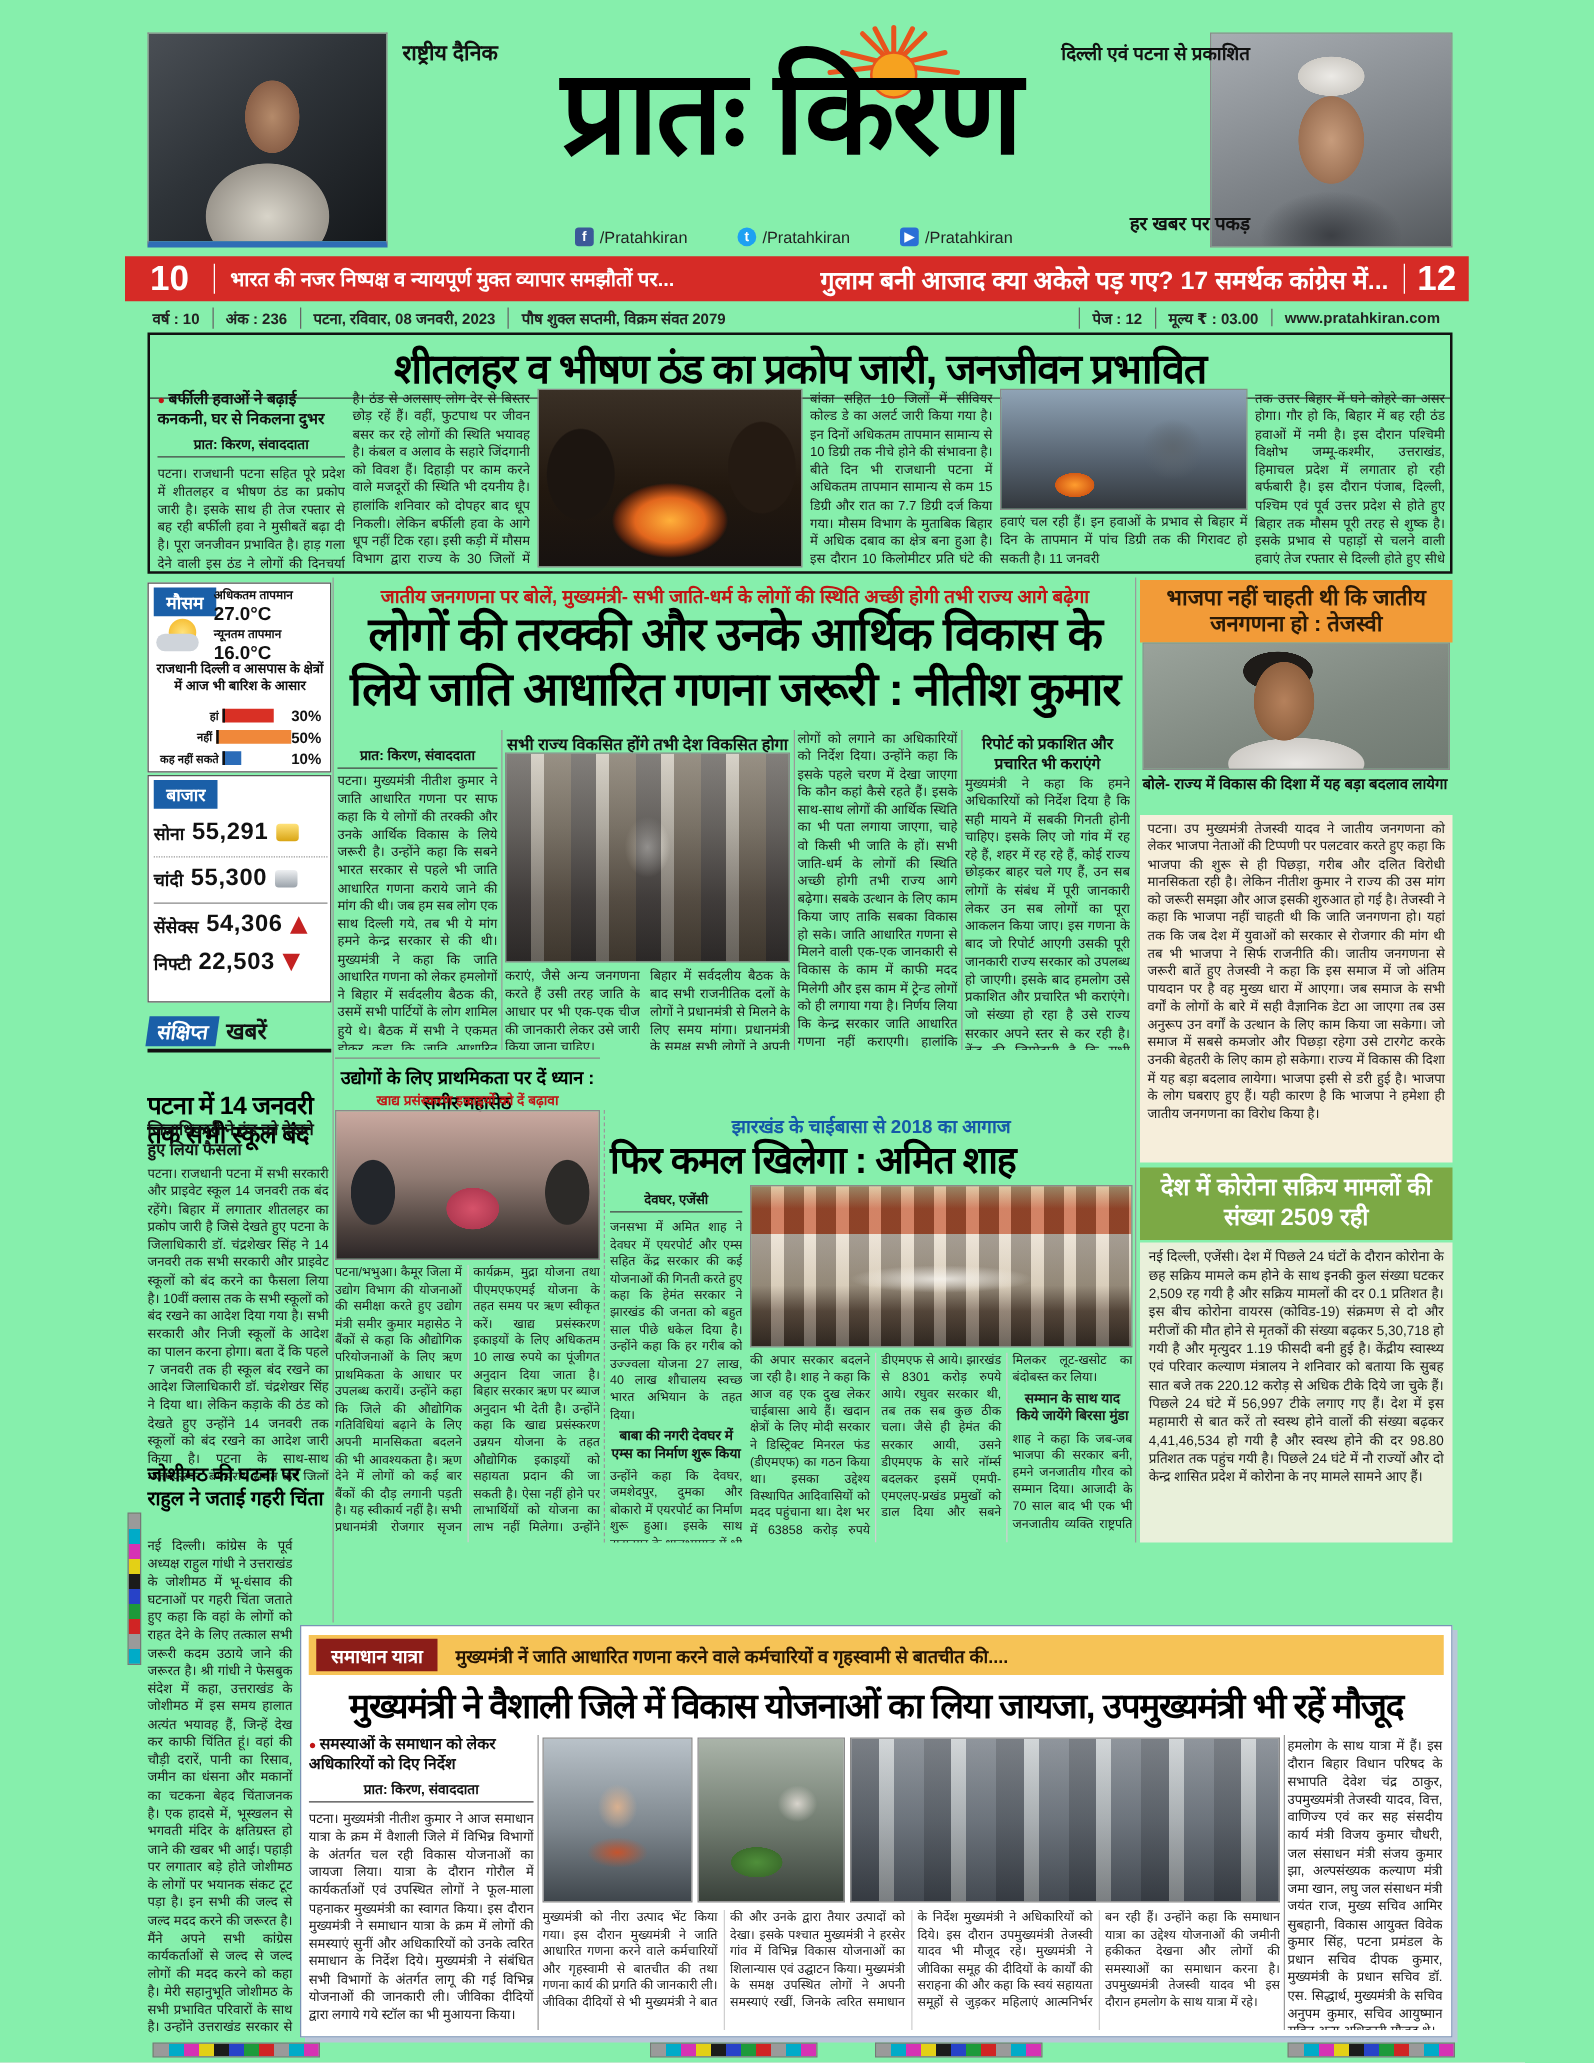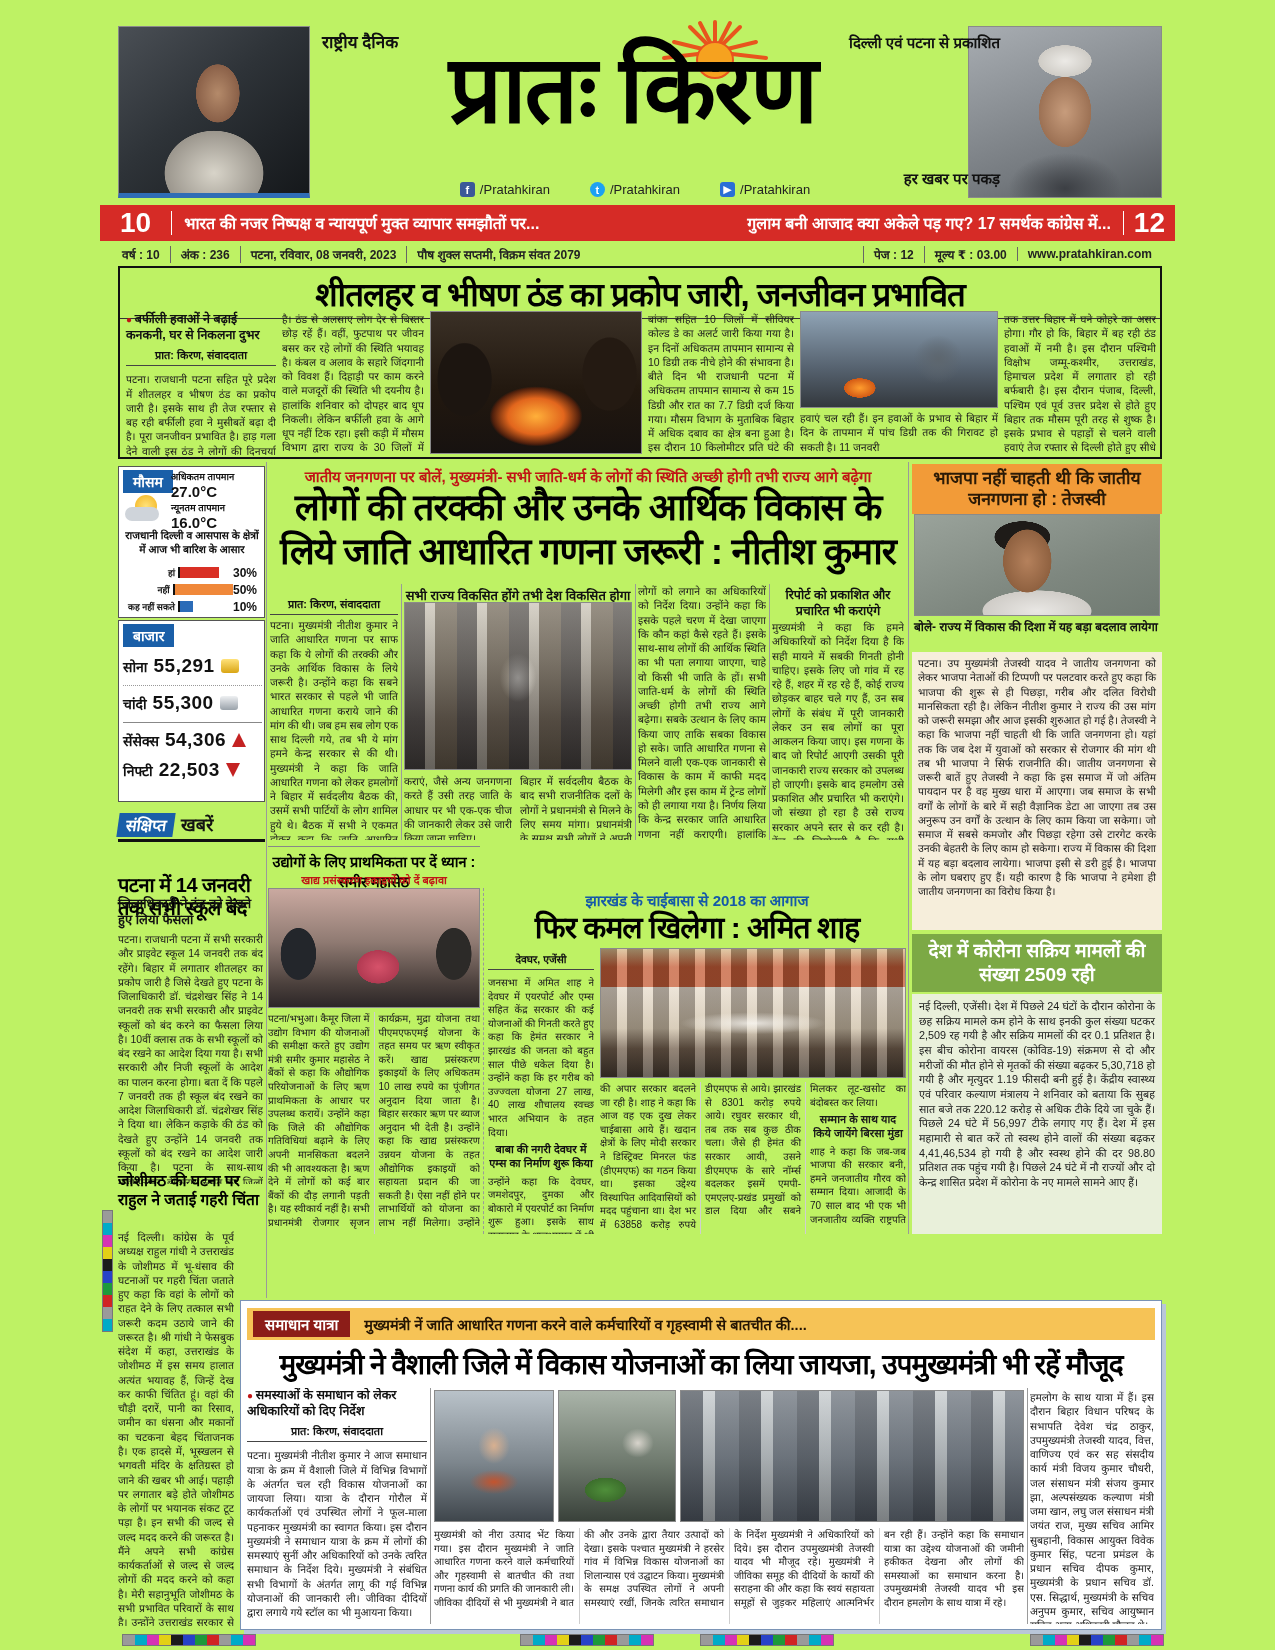--- a/index.html
+++ b/index.html
@@ -1,16 +1,16 @@
 <!DOCTYPE html>
 <html><head>
 <meta charset="utf-8">
 <style>
   html,body{margin:0;padding:0;background:#e8e8e4;}
-  #page{position:relative;width:1275px;height:1650px;background:#bef264;margin:0 auto;overflow:hidden;
+  #page{position:relative;width:1275px;height:1650px;background:#86efac;margin:0 auto;overflow:hidden;
         font-family:"Liberation Sans","DejaVu Sans",sans-serif;color:#111;}
   .abs{position:absolute;}
   .jtext{font-size:10.5px;line-height:1.36;text-align:justify;color:#1a1a1a;overflow:hidden;}
   .photo{border:1px solid #8a8a8a;box-sizing:border-box;}
   .vr{position:absolute;width:0;border-left:1px solid #9a9a9a;}
   .vr-dash{border-left-style:dashed;}
   .hl{font-weight:800;color:#000;}
   .byline{font-size:11px;font-weight:700;text-align:center;border-bottom:1px solid #444;padding-bottom:3px;margin:4px 0 6px 0;}
   .bullet-sub{font-size:12.5px;font-weight:800;line-height:1.25;}
   .bullet-sub::before{content:"● ";color:#c01515;font-size:10px;}
@@ -83,21 +83,21 @@
     <span class="soc">
       <span class="ic" style="background:#2a6fd6;">▶</span>
       <span>/Pratahkiran</span>
     </span>
   </div>
 
   <div class="abs" style="left:100px;top:205px;width:1075px;height:36px;background:#d62b26;color:#fff;display:flex;align-items:center;">
     <span style="font-size:28px;font-weight:900;padding:0 20px;">10</span>
     <span style="border-left:1.5px solid #fff;height:24px;"></span>
     <span style="font-size:16px;font-weight:800;padding:0 12px;flex:1;">भारत की नजर निष्पक्ष व न्यायपूर्ण मुक्त व्यापार समझौतों पर...</span>
-    <span style="font-size:16px;font-weight:800;padding:0 12px;text-align:center;">गुलाम बनी आजाद क्या अकेले पड़ गए? 17 समर्थक कांग्रेस में...</span>
+    <span style="font-size:20px;font-weight:800;padding:0 12px;text-align:center;">गुलाम बनी आजाद क्या अकेले पड़ गए? 17 समर्थक कांग्रेस में...</span>
     <span style="border-left:1.5px solid #fff;height:24px;"></span>
     <span style="font-size:28px;font-weight:900;padding:0 10px;">12</span>
   </div>
 
   <div class="abs" style="left:118px;top:245px;width:1044px;height:18px;display:flex;align-items:center;font-size:12px;font-weight:700;color:#222;">
     <span style="padding:0 10px 0 4px;">वर्ष : 10</span>
     <span style="border-left:1px solid #666;padding:0 10px;">अंक : 236</span>
     <span style="border-left:1px solid #666;padding:0 10px;">पटना, रविवार, 08 जनवरी, 2023</span>
     <span style="border-left:1px solid #666;padding:0 10px;">पौष शुक्ल सप्तमी, विक्रम संवत 2079</span>
     <span style="border-left:1px solid #666;padding:0 10px;margin-left:auto;">पेज : 12</span>
@@ -229,21 +229,21 @@
   <div class="abs" style="left:268px;top:872px;width:212px;text-align:center;color:#c01515;font-size:11px;font-weight:800;">खाद्य प्रसंस्करण इकाइयों को दें बढ़ावा</div>
   <div class="abs photo" style="left:268px;top:888px;width:212px;height:120px;
               background:
                radial-gradient(ellipse 38px 30px at 52% 66%, #d6526a 0%, #b23a52 55%, rgba(0,0,0,0) 56%),
                radial-gradient(ellipse 30px 44px at 14% 55%, #23262b 0%, #23262b 58%, rgba(0,0,0,0) 60%),
                radial-gradient(ellipse 30px 44px at 88% 55%, #2c2a28 0%, #2c2a28 58%, rgba(0,0,0,0) 60%),
                linear-gradient(180deg,#caa9a0 0%,#8f7a72 45%,#4c413d 80%,#2c2627 100%);"></div>
   <div class="abs jtext flow2" style="left:268px;top:1012px;width:212px;height:222px;font-size:10px;">पटना/भभुआ। कैमूर जिला में उद्योग विभाग की योजनाओं की समीक्षा करते हुए उद्योग मंत्री समीर कुमार महासेठ ने बैंकों से कहा कि औद्योगिक परियोजनाओं के लिए ऋण प्राथमिकता के आधार पर उपलब्ध करायें। उन्होंने कहा कि जिले की औद्योगिक गतिविधियां बढ़ाने के लिए अपनी मानसिकता बदलने की भी आवश्यकता है। ऋण देने में लोगों को कई बार बैंकों की दौड़ लगानी पड़ती है। यह स्वीकार्य नहीं है। सभी प्रधानमंत्री रोजगार सृजन कार्यक्रम, मुद्रा योजना तथा पीएमएफएमई योजना के तहत समय पर ऋण स्वीकृत करें। खाद्य प्रसंस्करण इकाइयों के लिए अधिकतम 10 लाख रुपये का पूंजीगत अनुदान दिया जाता है। बिहार सरकार ऋण पर ब्याज अनुदान भी देती है। उन्होंने कहा कि खाद्य प्रसंस्करण उन्नयन योजना के तहत औद्योगिक इकाइयों को सहायता प्रदान की जा सकती है। ऐसा नहीं होने पर लाभार्थियों को योजना का लाभ नहीं मिलेगा। उन्होंने सभी बैंक प्रबंधकों से कहा कि अगले 15 दिनों में कम से कम एक-एक लाभुक का चयन हर बैंक मैनेजर करें। उद्योग विभाग के विशेष सचिव दिलीप कुमार ने कहा कि नियमों के मुताबिक, फूड प्रोसेसिंग इंडस्ट्री में लाभार्थी किसान या निवेशक का अंशदान कम से कम 10 प्रतिशत होना अनिवार्य है।</div>
 
   <div class="abs" style="left:488px;top:890px;width:418px;text-align:center;color:#1559a8;font-size:15px;font-weight:800;">झारखंड के चाईबासा से 2018 का आगाज</div>
-  <div class="abs hl" style="left:488px;top:906px;width:418px;text-align:center;font-size:30px;letter-spacing:-1px;">फिर कमल खिलेगा : अमित शाह</div>
+  <div class="abs hl" style="left:488px;top:906px;width:418px;text-align:left;font-size:30px;letter-spacing:-1px;">फिर कमल खिलेगा : अमित शाह</div>
   <div class="abs" style="left:488px;top:948px;width:106px;height:286px;overflow:hidden;">
     <div class="byline" style="font-size:10.5px;">देवघर, एजेंसी</div>
     <div class="jtext" style="font-size:10px;">जनसभा में अमित शाह ने देवघर में एयरपोर्ट और एम्स सहित केंद्र सरकार की कई योजनाओं की गिनती करते हुए कहा कि हेमंत सरकार ने झारखंड की जनता को बहुत साल पीछे धकेल दिया है। उन्होंने कहा कि हर गरीब को उज्ज्वला योजना 27 लाख, 40 लाख शौचालय स्वच्छ भारत अभियान के तहत दिया।</div>
     <div class="midhead" style="font-size:11px;">बाबा की नगरी देवघर में एम्स का निर्माण शुरू किया</div>
     <div class="jtext" style="font-size:10px;">उन्होंने कहा कि देवघर, जमशेदपुर, दुमका और बोकारो में एयरपोर्ट का निर्माण शुरू हुआ। इसके साथ टाटानगर के धालभूमगढ़ में भी एयरपोर्ट बन रहा है। पतरातू में पावर प्लांट का निर्माण किया। पलामू, हजारीबाग, दुमका में मेडिकल कॉलेज बनाये। फिर पूछा कि जनजातीय महिलाओं की रक्षा की जगह अपनी वोट बैंक की राजनीति करना सुनिश्चित किया है। मैंने चाईबासा का मूड देखा है। मुझे पक्का भरोसा है कि 2024 में सिंहभूम सीट भाजपा प्रचंड बहुमत के साथ जीतेगी। इस बार झारखंड</div>
   </div>
   <div class="abs photo" style="left:600px;top:948px;width:306px;height:130px;
               background:
                radial-gradient(ellipse 120px 18px at 50% 58%, rgba(250,248,244,.8) 0%, rgba(0,0,0,0) 61%),
                repeating-linear-gradient(90deg, rgba(40,35,30,.35) 0 16px, rgba(245,240,230,.3) 16px 26px),

